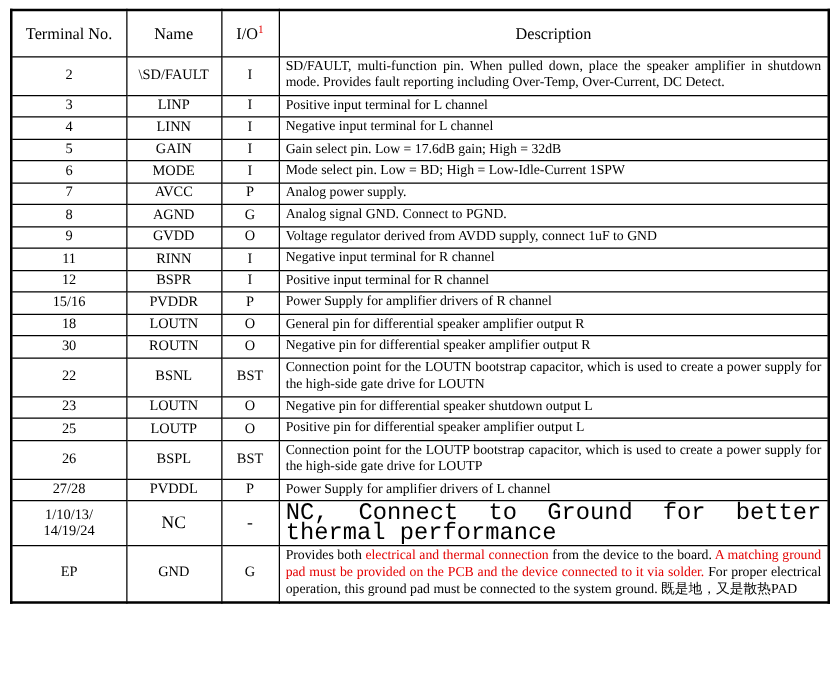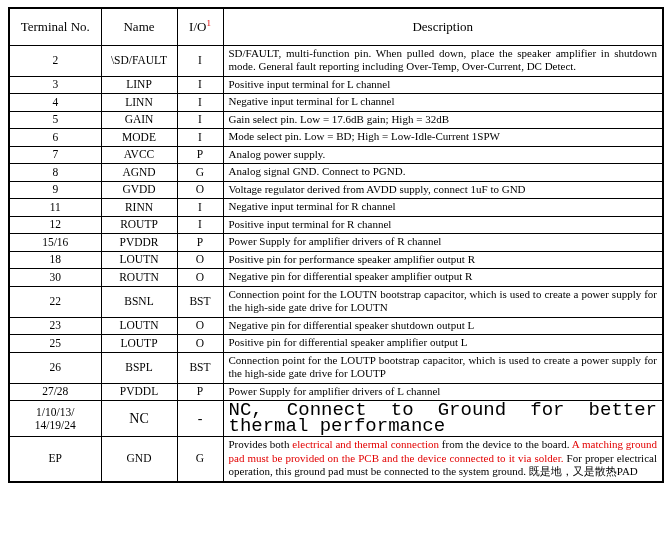--- a/index.html
+++ b/index.html
@@ -81,21 +81,21 @@
         <th><span>Name</span></th>
         <th><span>I/O</span><sup>1</sup></th>
         <th><span>Description</span></th>
       </tr>
     </thead>
     <tbody>
         <tr>
           <td class="c-term">2</td>
           <td class="c-name">\SD/FAULT</td>
           <td class="c-io">I</td>
-          <td class="c-desc"><span>SD/FAULT, multi-function pin. When pulled down, place the speaker amplifier in shutdown mode. General fault reporting including Over-Temp, Over-Current, DC Detect.</span></td>
+          <td class="c-desc"><span>SD/FAULT, multi-function pin. When pulled down, place the speaker amplifier in shutdown mode. Provides fault reporting including Over-Temp, Over-Current, DC Detect.</span></td>
         </tr>
         <tr>
           <td class="c-term">3</td>
           <td class="c-name">LINP</td>
           <td class="c-io">I</td>
           <td class="c-desc"><span>Positive input terminal for L channel</span></td>
         </tr>
         <tr>
           <td class="c-term">4</td>
           <td class="c-name">LINN</td>
@@ -133,35 +133,35 @@
           <td class="c-desc"><span>Voltage regulator derived from AVDD supply, connect 1uF to GND</span></td>
         </tr>
         <tr>
           <td class="c-term">11</td>
           <td class="c-name">RINN</td>
           <td class="c-io">I</td>
           <td class="c-desc"><span>Negative input terminal for R channel</span></td>
         </tr>
         <tr>
           <td class="c-term">12</td>
-          <td class="c-name">ROUTP</td>
+          <td class="c-name">BSPR</td>
           <td class="c-io">I</td>
           <td class="c-desc"><span>Positive input terminal for R channel</span></td>
         </tr>
         <tr>
           <td class="c-term">15/16</td>
           <td class="c-name">PVDDR</td>
           <td class="c-io">P</td>
           <td class="c-desc"><span>Power Supply for amplifier drivers of R channel</span></td>
         </tr>
         <tr>
           <td class="c-term">18</td>
           <td class="c-name">LOUTN</td>
           <td class="c-io">O</td>
-          <td class="c-desc"><span>Positive pin for performance speaker amplifier output R</span></td>
+          <td class="c-desc"><span>General pin for differential speaker amplifier output R</span></td>
         </tr>
         <tr>
           <td class="c-term">30</td>
           <td class="c-name">ROUTN</td>
           <td class="c-io">O</td>
           <td class="c-desc"><span>Negative pin for differential speaker amplifier output R</span></td>
         </tr>
         <tr>
           <td class="c-term">22</td>
           <td class="c-name">BSNL</td>

